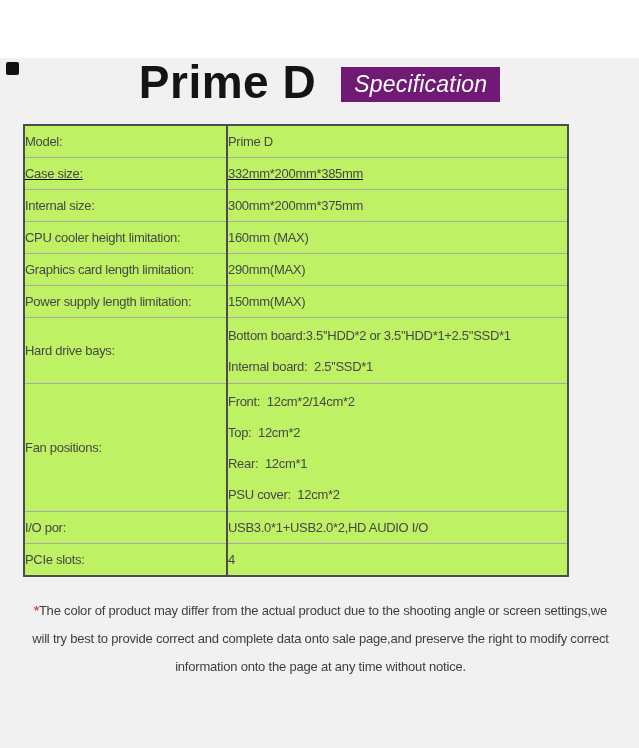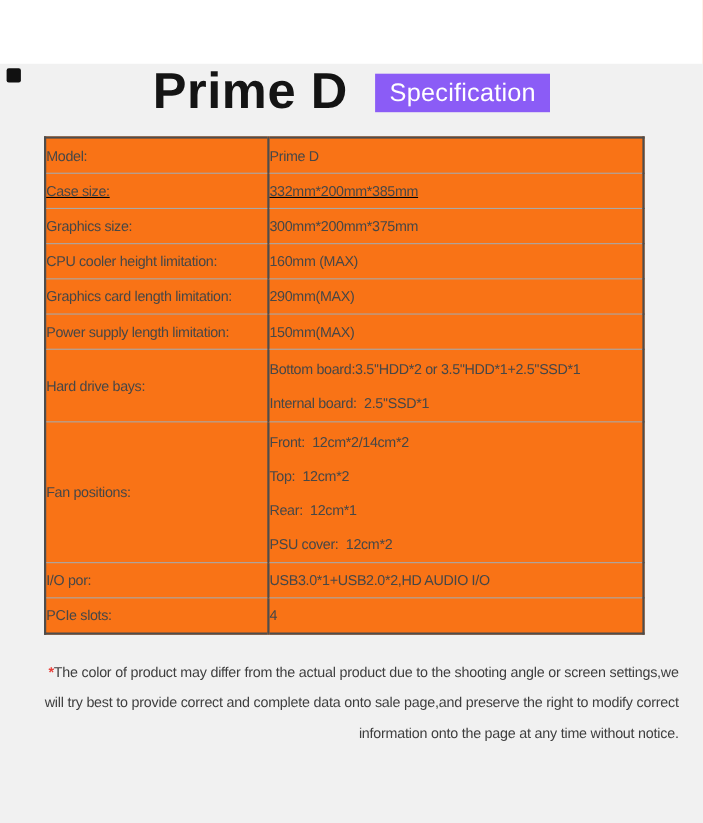--- a/index.html
+++ b/index.html
@@ -34,36 +34,37 @@
     margin: 0;
     font-size: 46px;
     font-weight: 600;
     letter-spacing: 0.5px;
     color: #141414;
     line-height: 48px;
   }
   .spec-badge {
     display: inline-block;
     margin-left: 25px;
-    background: #8b5cf6;
+    background: #701a75;
     color: #ffffff;
     font-size: 23px;
     font-weight: 500;
     line-height: 35px;
     height: 35px;
     padding: 0 13px;
     letter-spacing: 0.2px;
     transform: translateY(2px);
+    font-style: italic;
   }
   table.spec-table {
     border-collapse: collapse;
-    margin: 18px auto 0 40px;
+    margin: 18px auto 0 23px;
     width: 546px;
     table-layout: fixed;
-    background: #f97316;
+    background: #bef264;
     border: 2px solid #4d4d4d;
   }
   table.spec-table td {
     font-size: 13px;
     letter-spacing: -0.3px;
     color: #474747;
     vertical-align: middle;
     padding: 0;
   }
   td.label-cell {
@@ -78,21 +79,21 @@
   .value-line {
     line-height: 31px;
     white-space: pre-wrap;
   }
   .footnote {
     margin: 20px 22px 0 24px;
     font-size: 13px;
     letter-spacing: -0.2px;
     line-height: 28px;
     color: #3e3e3e;
-    text-align: right;
+    text-align: center;
   }
   .footnote .star {
     color: #e8413c;
     font-weight: bold;
   }
 </style>
 </head>
 <body>
 
 <div class="page">
@@ -112,21 +113,21 @@
             <div class="value-line">Prime D</div>
           </td>
         </tr>
         <tr class="spec-row" style="height: 31px; text-decoration: underline;">
           <td class="label-cell">Case size:</td>
           <td class="value-cell">
             <div class="value-line">332mm*200mm*385mm</div>
           </td>
         </tr>
         <tr class="spec-row" style="height: 31px;">
-          <td class="label-cell">Graphics size:</td>
+          <td class="label-cell">Internal size:</td>
           <td class="value-cell">
             <div class="value-line">300mm*200mm*375mm</div>
           </td>
         </tr>
         <tr class="spec-row" style="height: 31px;">
           <td class="label-cell">CPU cooler height limitation:</td>
           <td class="value-cell">
             <div class="value-line">160mm (MAX)</div>
           </td>
         </tr>

